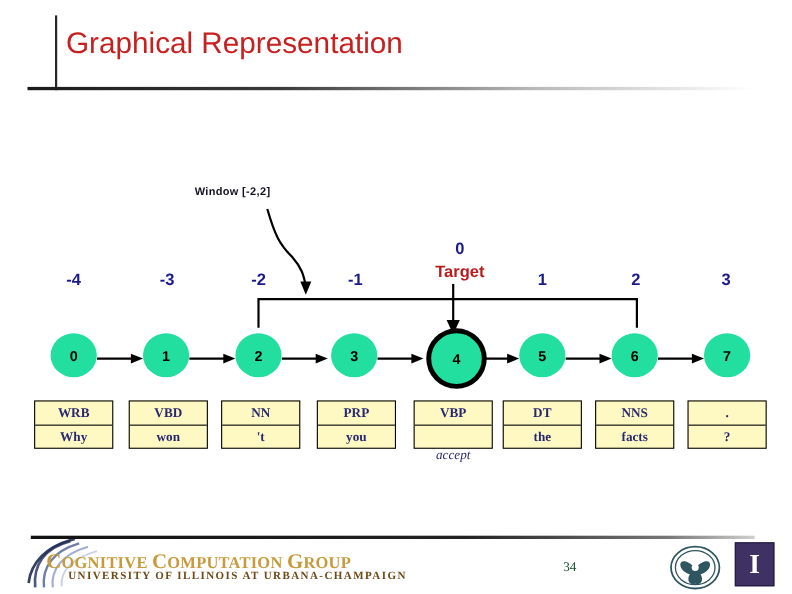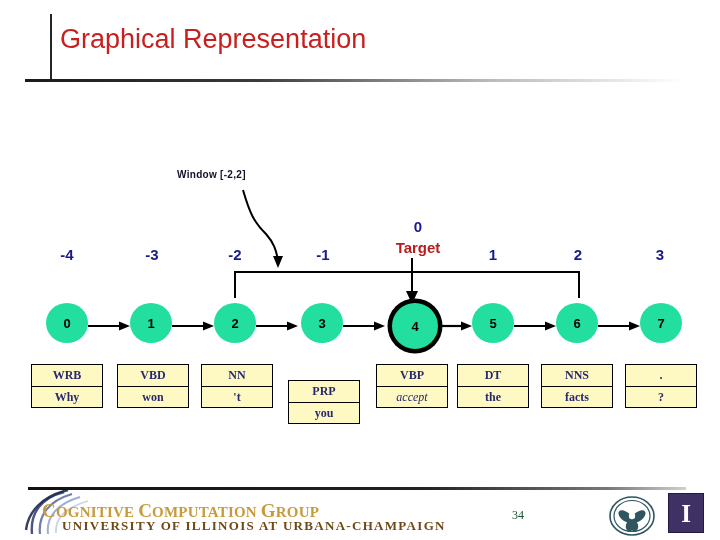--- a/index.html
+++ b/index.html
@@ -74,40 +74,40 @@
     box-sizing:border-box;
     background:#fef9c3;
   }
   .cell .pos,.cell .word{
     height:21px;line-height:21px;text-align:center;
     font-family:"Liberation Serif", serif;
     font-size:12px;font-weight:bold;color:#282870;
     overflow:hidden;white-space:nowrap;
   }
   .cell .pos{border-bottom:1.5px solid #000000;}
-  .cell .word.italic{font-style:italic;font-weight:normal;}
+  .cell .word.italic{font-style:italic;font-weight:normal;margin-top:16px;}
 
   
   .footer-rule{
     position:absolute;left:28px;top:487px;width:658px;height:3px;
     background:linear-gradient(to right,#111111 0%,#222222 60%,#777777 88%,#cfcfcf 100%);
   }
   .ccg-logo{position:absolute;left:24px;top:490px;width:320px;height:46px;}
   .ccg-text{
     position:absolute;left:42px;top:500px;
     font-family:Liberation Serif, serif;
     font-size:15px;font-weight:bold;
     color:#C79A3C;
     letter-spacing:0.2px;white-space:nowrap;
   }
   .ccg-text .drop{font-size:19px;}
   .ccg-sub{
     position:absolute;left:62px;top:518px;
     font-family:"Liberation Serif", serif;
-    font-size:13px;font-weight:bold;color:#6E4A18;
+    font-size:10px;font-weight:bold;color:#6E4A18;
     letter-spacing:1.3px;white-space:nowrap;
   }
   .page-num{
     position:absolute;left:498px;top:508px;width:40px;text-align:center;
     font-family:"Liberation Serif", serif;
     font-size:12px;color:#14532d;
   }
   .emblem-knot{position:absolute;left:608px;top:495px;}
   .emblem-i{
     position:absolute;left:668px;top:493px;width:34px;height:38px;
@@ -197,21 +197,21 @@
     <div class="word">Why</div>
   </div>
   <div class="cell" style="left:117px;">
     <div class="pos">VBD</div>
     <div class="word">won</div>
   </div>
   <div class="cell" style="left:201px;">
     <div class="pos">NN</div>
     <div class="word">'t</div>
   </div>
-  <div class="cell" style="left:288px;margin-top:16px;">
+  <div class="cell" style="left:288px;">
     <div class="pos">PRP</div>
     <div class="word">you</div>
   </div>
   <div class="cell" style="left:376px;">
     <div class="pos">VBP</div>
     <div class="word italic">accept</div>
   </div>
   <div class="cell" style="left:457px;">
     <div class="pos">DT</div>
     <div class="word">the</div>

